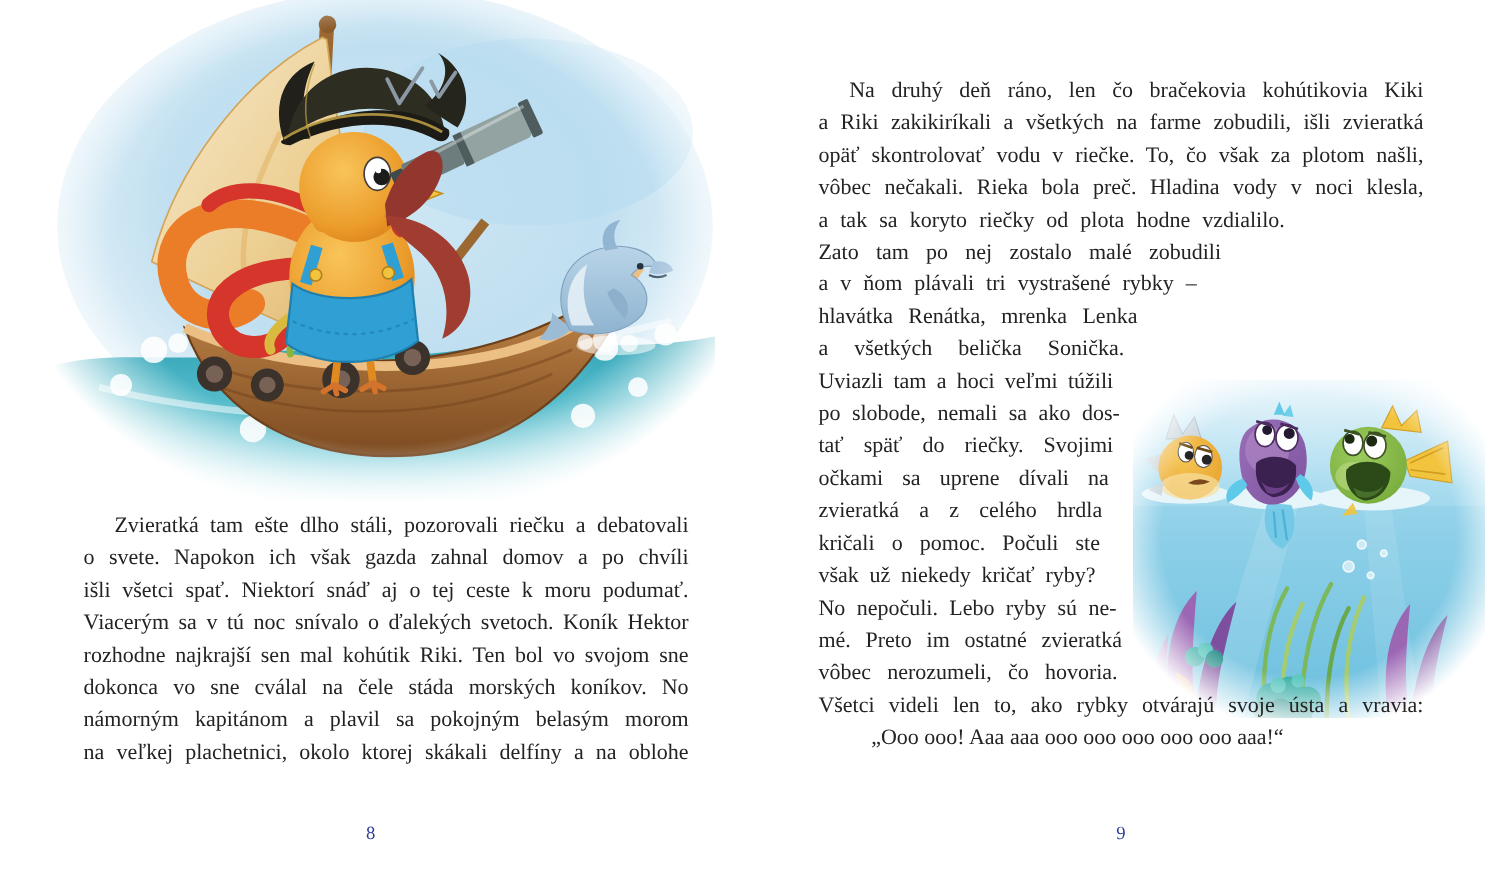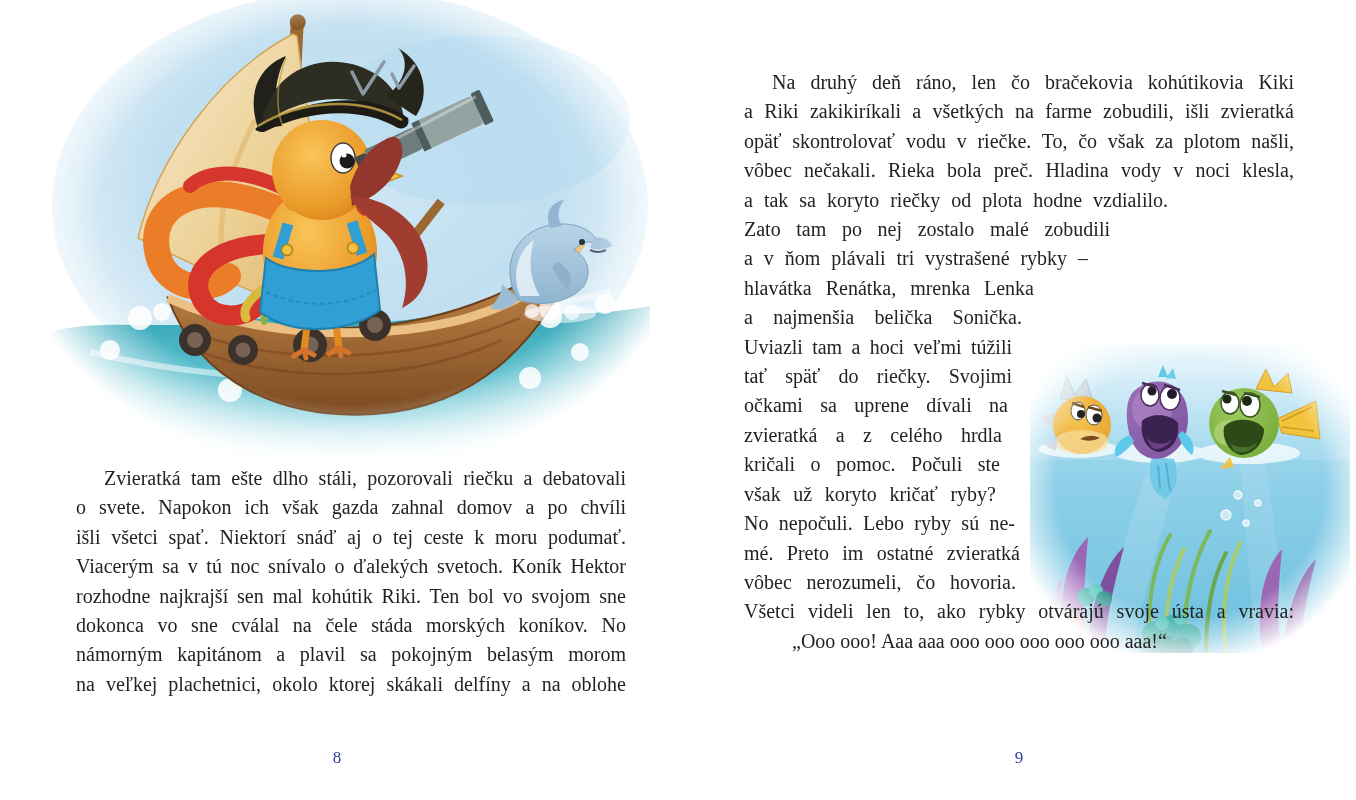--- a/index.html
+++ b/index.html
@@ -334,27 +334,28 @@
 
   <div class="tblock" style="left:744px;top:68px">
     <div class="ln ind">Na druhý deň ráno, len čo bračekovia kohútikovia Kiki</div>
     <div class="ln">a Riki zakikiríkali a všetkých na farme zobudili, išli zvieratká</div>
     <div class="ln">opäť skontrolovať vodu v riečke. To, čo však za plotom našli,</div>
     <div class="ln">vôbec nečakali. Rieka bola preč. Hladina vody v noci klesla,</div>
     <div class="ln" style="width:424px">a tak sa koryto riečky od plota hodne vzdialilo.</div>
     <div class="ln" style="width:366px">Zato tam po nej zostalo malé zobudili</div>
     <div class="ln" style="width:344px">a v ňom plávali tri vystrašené rybky –</div>
     <div class="ln" style="width:290px">hlavátka Renátka, mrenka Lenka</div>
-    <div class="ln" style="width:278px">a najmenšia belička Sonička.</div>
+    <div class="ln" style="width:278px">a všetkých belička Sonička.</div>
     <div class="ln" style="width:268px">Uviazli tam a hoci veľmi túžili</div>
+    <div class="ln" style="width:274px">po slobode, nemali sa ako dos-</div>
     <div class="ln" style="width:268px">tať späť do riečky. Svojimi</div>
     <div class="ln" style="width:264px">očkami sa uprene dívali na</div>
     <div class="ln" style="width:258px">zvieratká a z celého hrdla</div>
     <div class="ln" style="width:256px">kričali o pomoc. Počuli ste</div>
-    <div class="ln" style="width:252px">však už koryto kričať ryby?</div>
+    <div class="ln" style="width:252px">však už niekedy kričať ryby?</div>
     <div class="ln" style="width:271px">No nepočuli. Lebo ryby sú ne-</div>
     <div class="ln" style="width:276px">mé. Preto im ostatné zvieratká</div>
     <div class="ln" style="width:272px">vôbec nerozumeli, čo hovoria.</div>
     <div class="ln">Všetci videli len to, ako rybky otvárajú svoje ústa a vravia:</div>
     <div class="ln rag" style="padding-left:48px">„Ooo ooo! Aaa aaa ooo ooo ooo ooo ooo aaa!“</div>
   </div>
   <div class="pageno" style="left:744px">9</div>
 
 </div>
 

